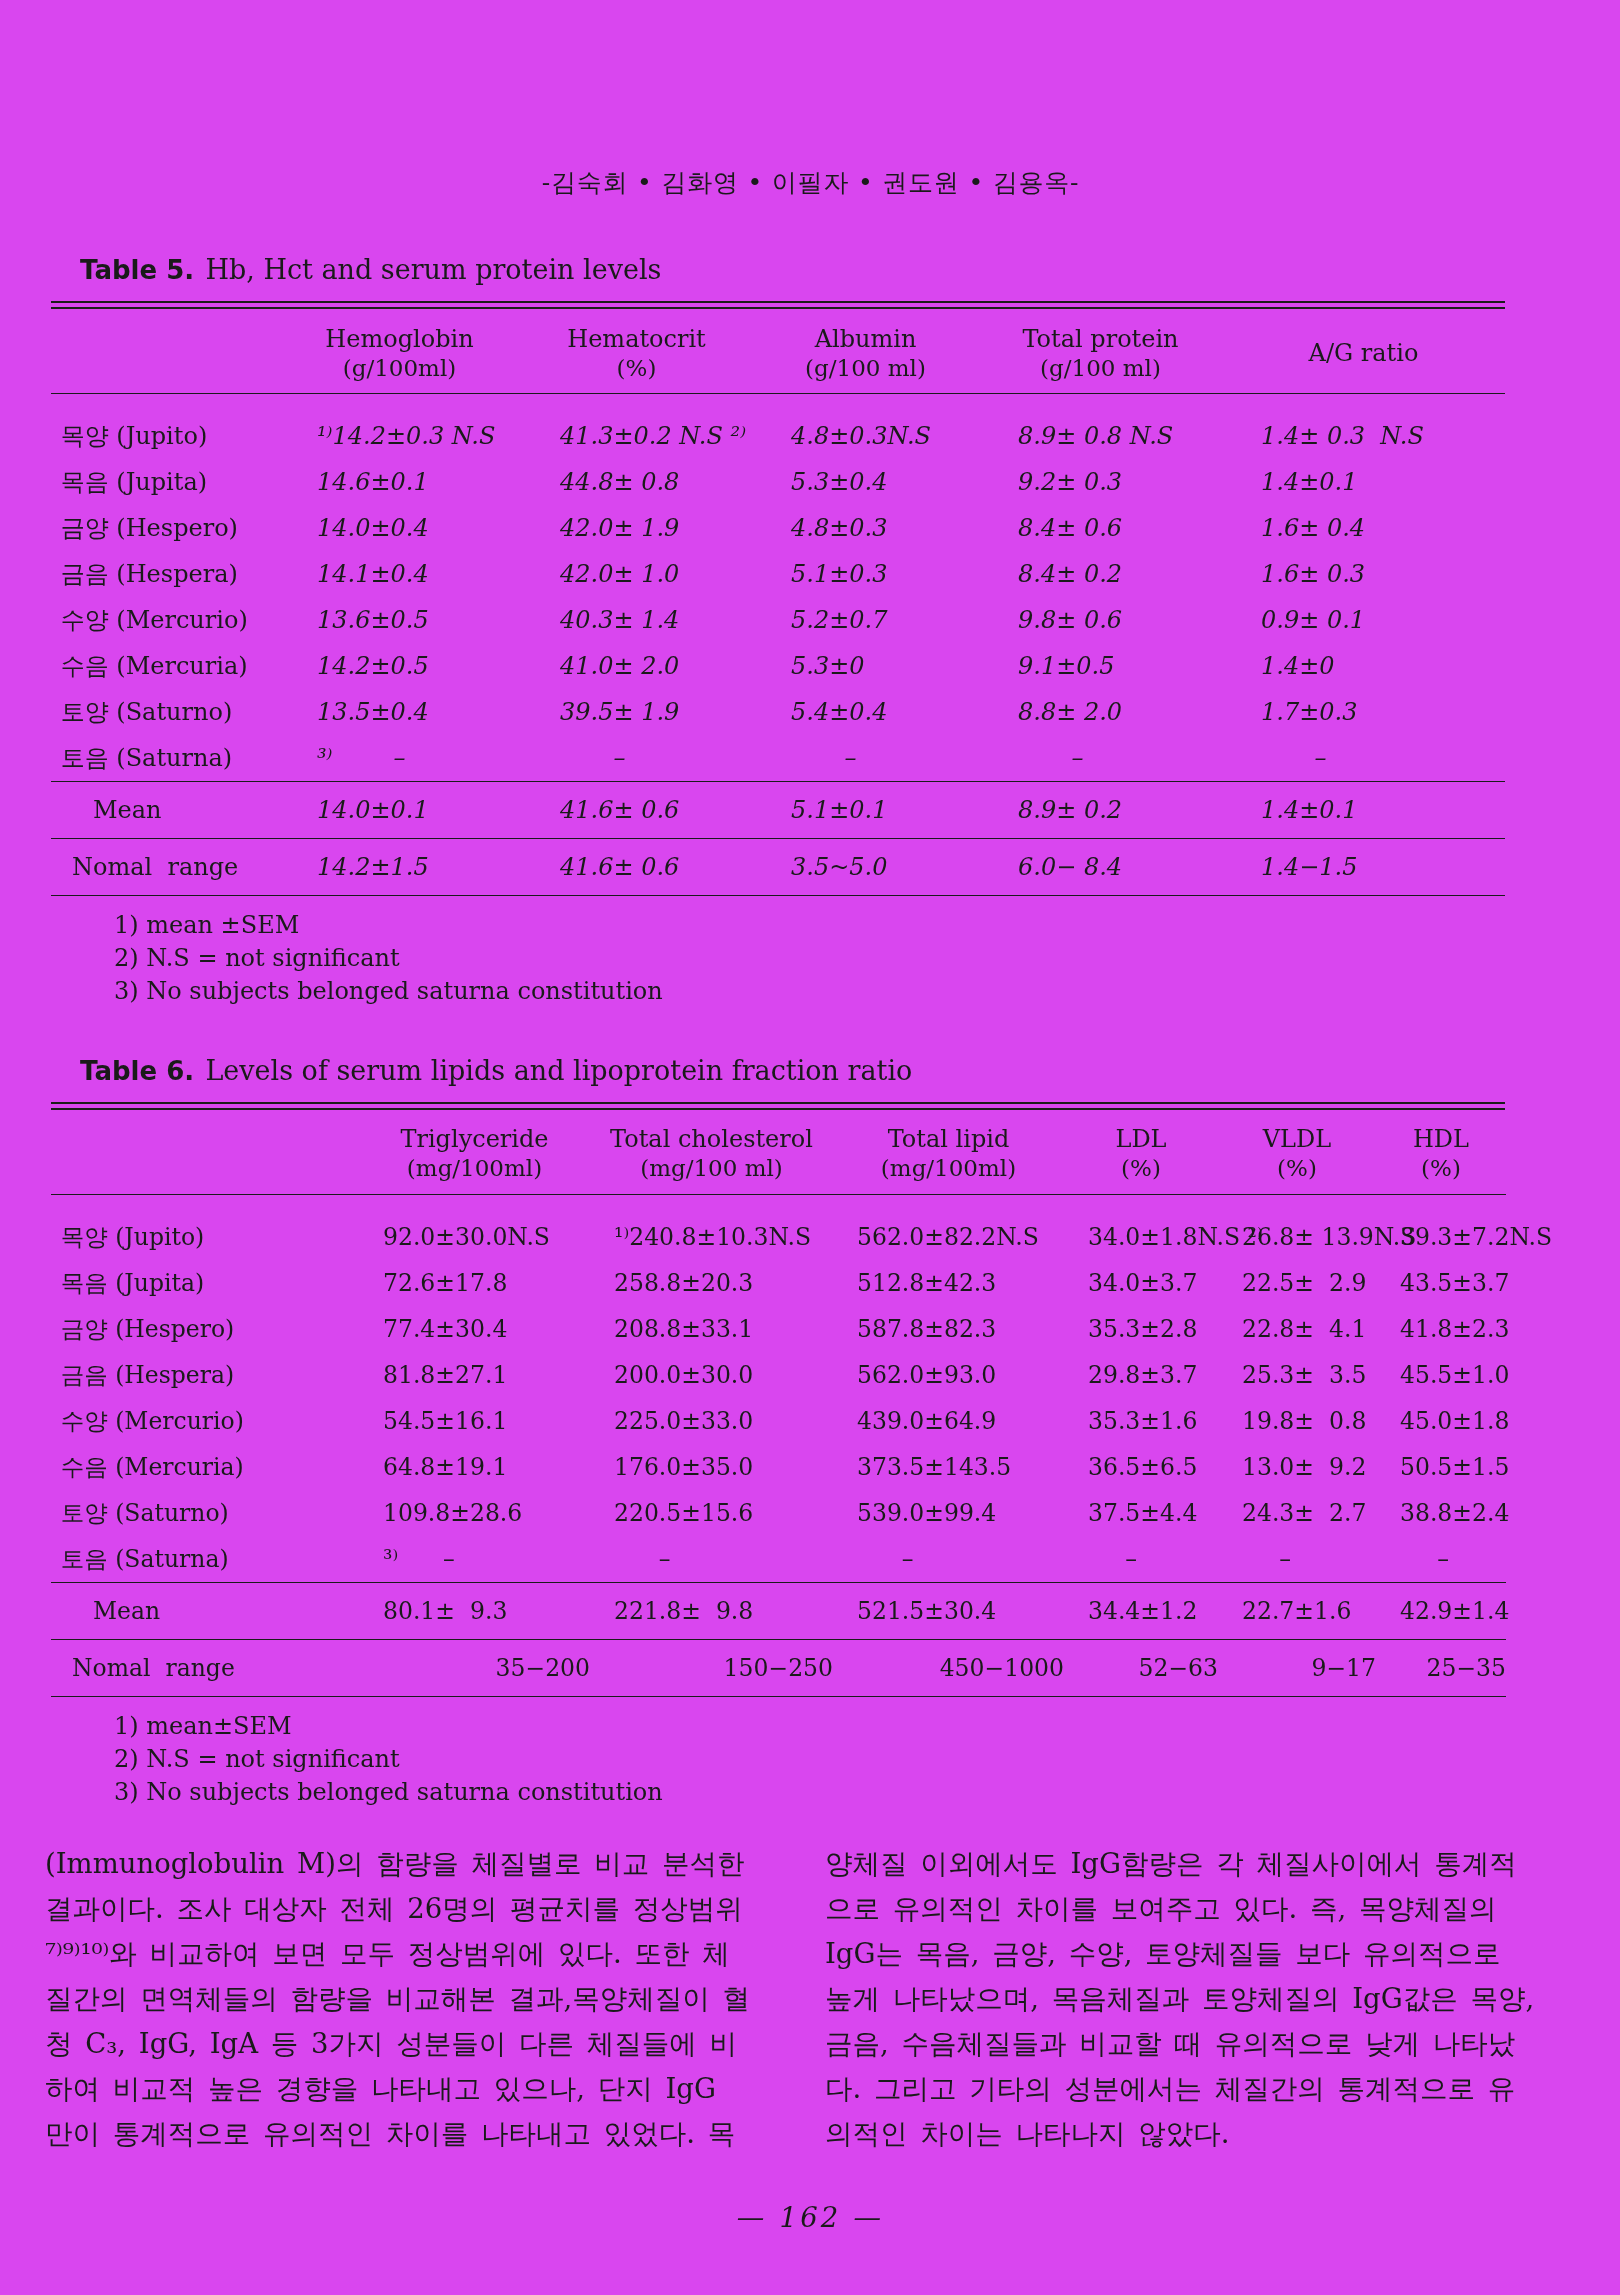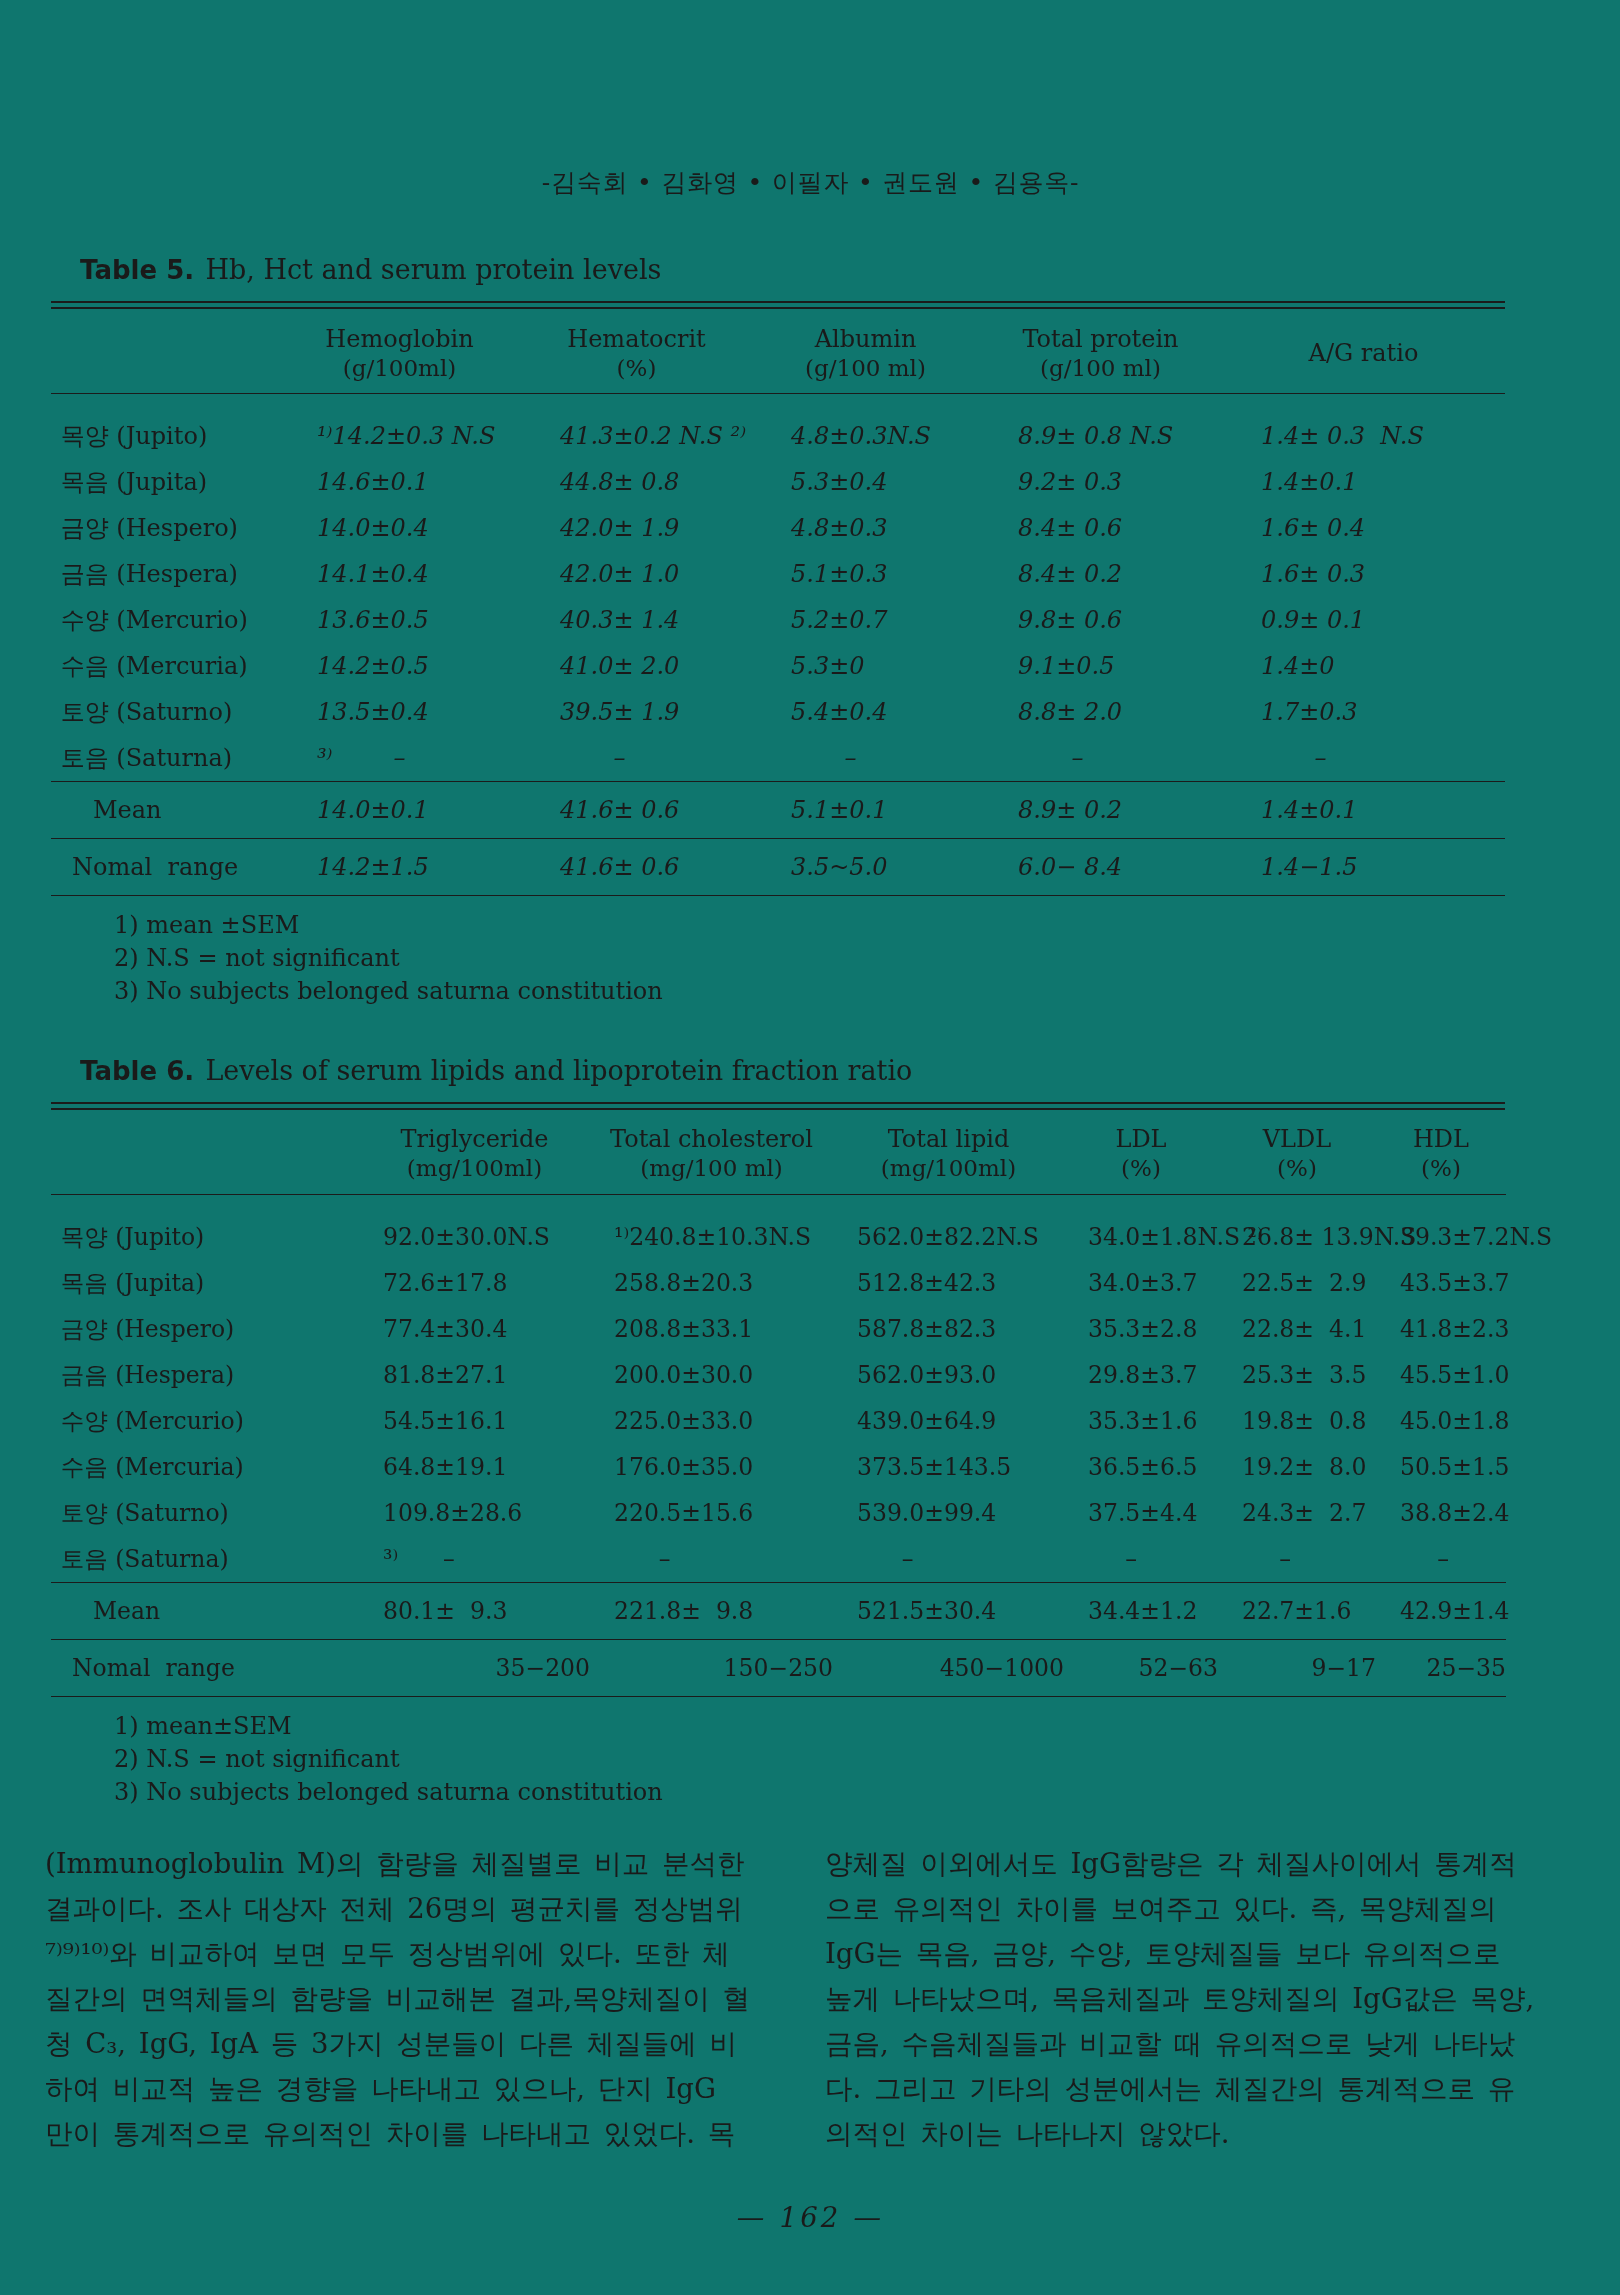--- a/index.html
+++ b/index.html
@@ -1,21 +1,21 @@
 <!DOCTYPE html>
 <html style="font-size:13px"><head>
 <meta charset="utf-8">
 <style>
   * { margin:0; padding:0; box-sizing:border-box; }
   html,body { background:#777; }
   .page {
     position:relative;
     width:1621px; height:2295px;
     margin:0 auto;
-    background:#0f766e;
+    background:#d946ef;
     color:#1a1a1a;
     font-family:"DejaVu Serif","Liberation Serif",serif;
     overflow:hidden;
   }
   .authors {
     padding-top:166px;
     text-align:center;
     font-size:25px;
     letter-spacing:0.8px;
   }
@@ -286,21 +286,21 @@
             <td>35.3±1.6</td>
             <td>19.8±  0.8</td>
             <td>45.0±1.8</td>
           </tr>
           <tr>
             <td>수음 (Mercuria)</td>
             <td>64.8±19.1</td>
             <td>176.0±35.0</td>
             <td>373.5±143.5</td>
             <td>36.5±6.5</td>
-            <td>19.2±  8.0</td>
+            <td>13.0±  9.2</td>
             <td>50.5±1.5</td>
           </tr>
           <tr>
             <td>토양 (Saturno)</td>
             <td>109.8±28.6</td>
             <td>220.5±15.6</td>
             <td>539.0±99.4</td>
             <td>37.5±4.4</td>
             <td>24.3±  2.7</td>
             <td>38.8±2.4</td>

